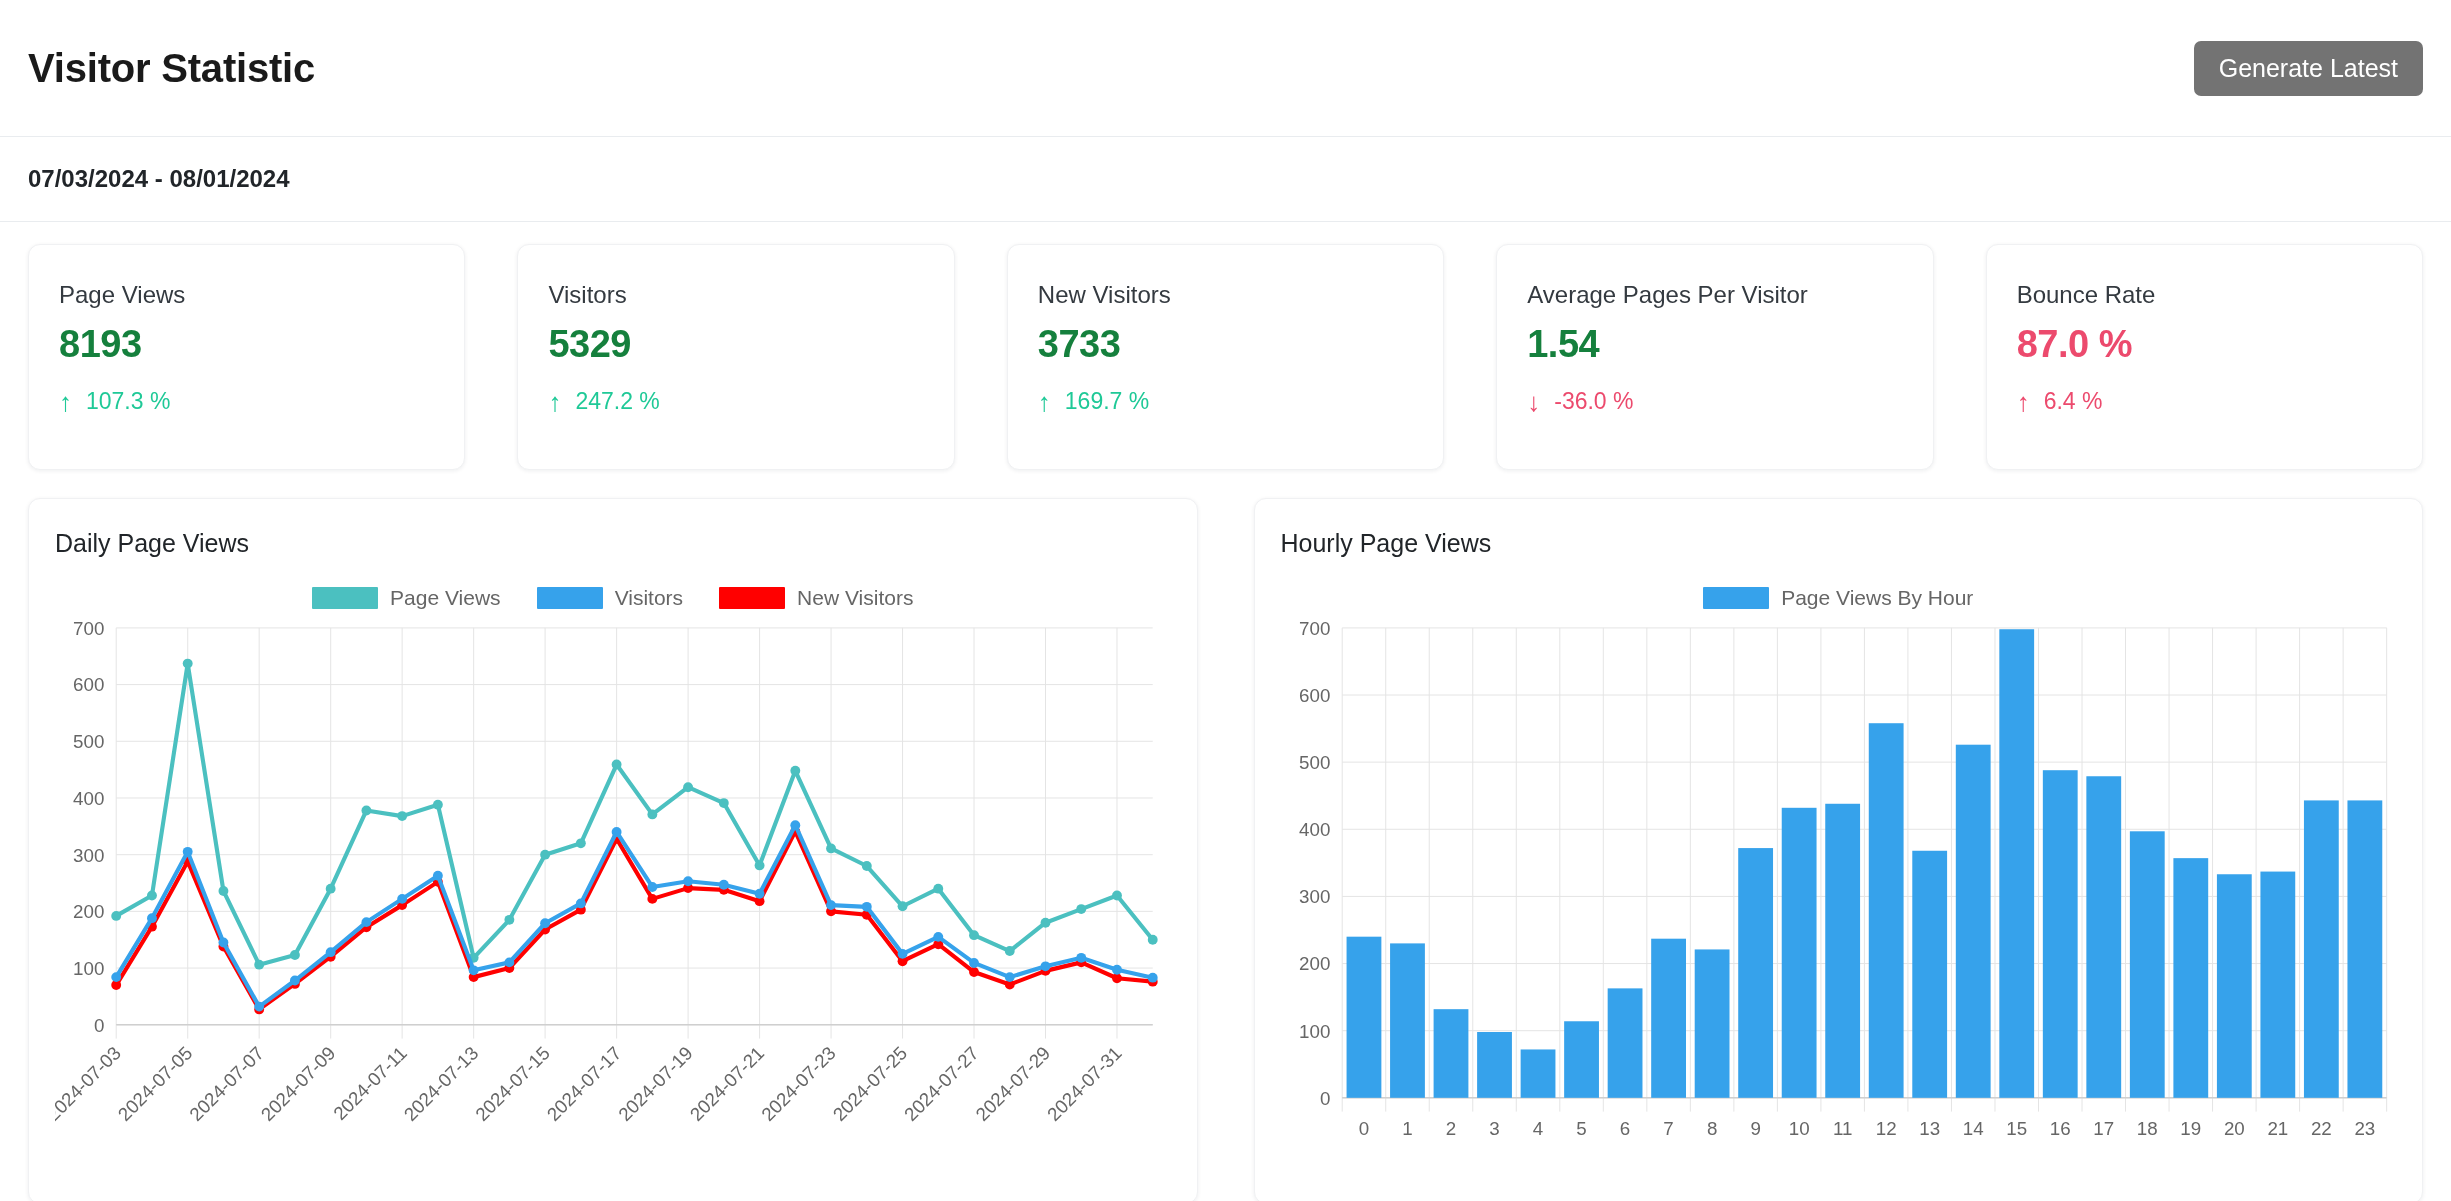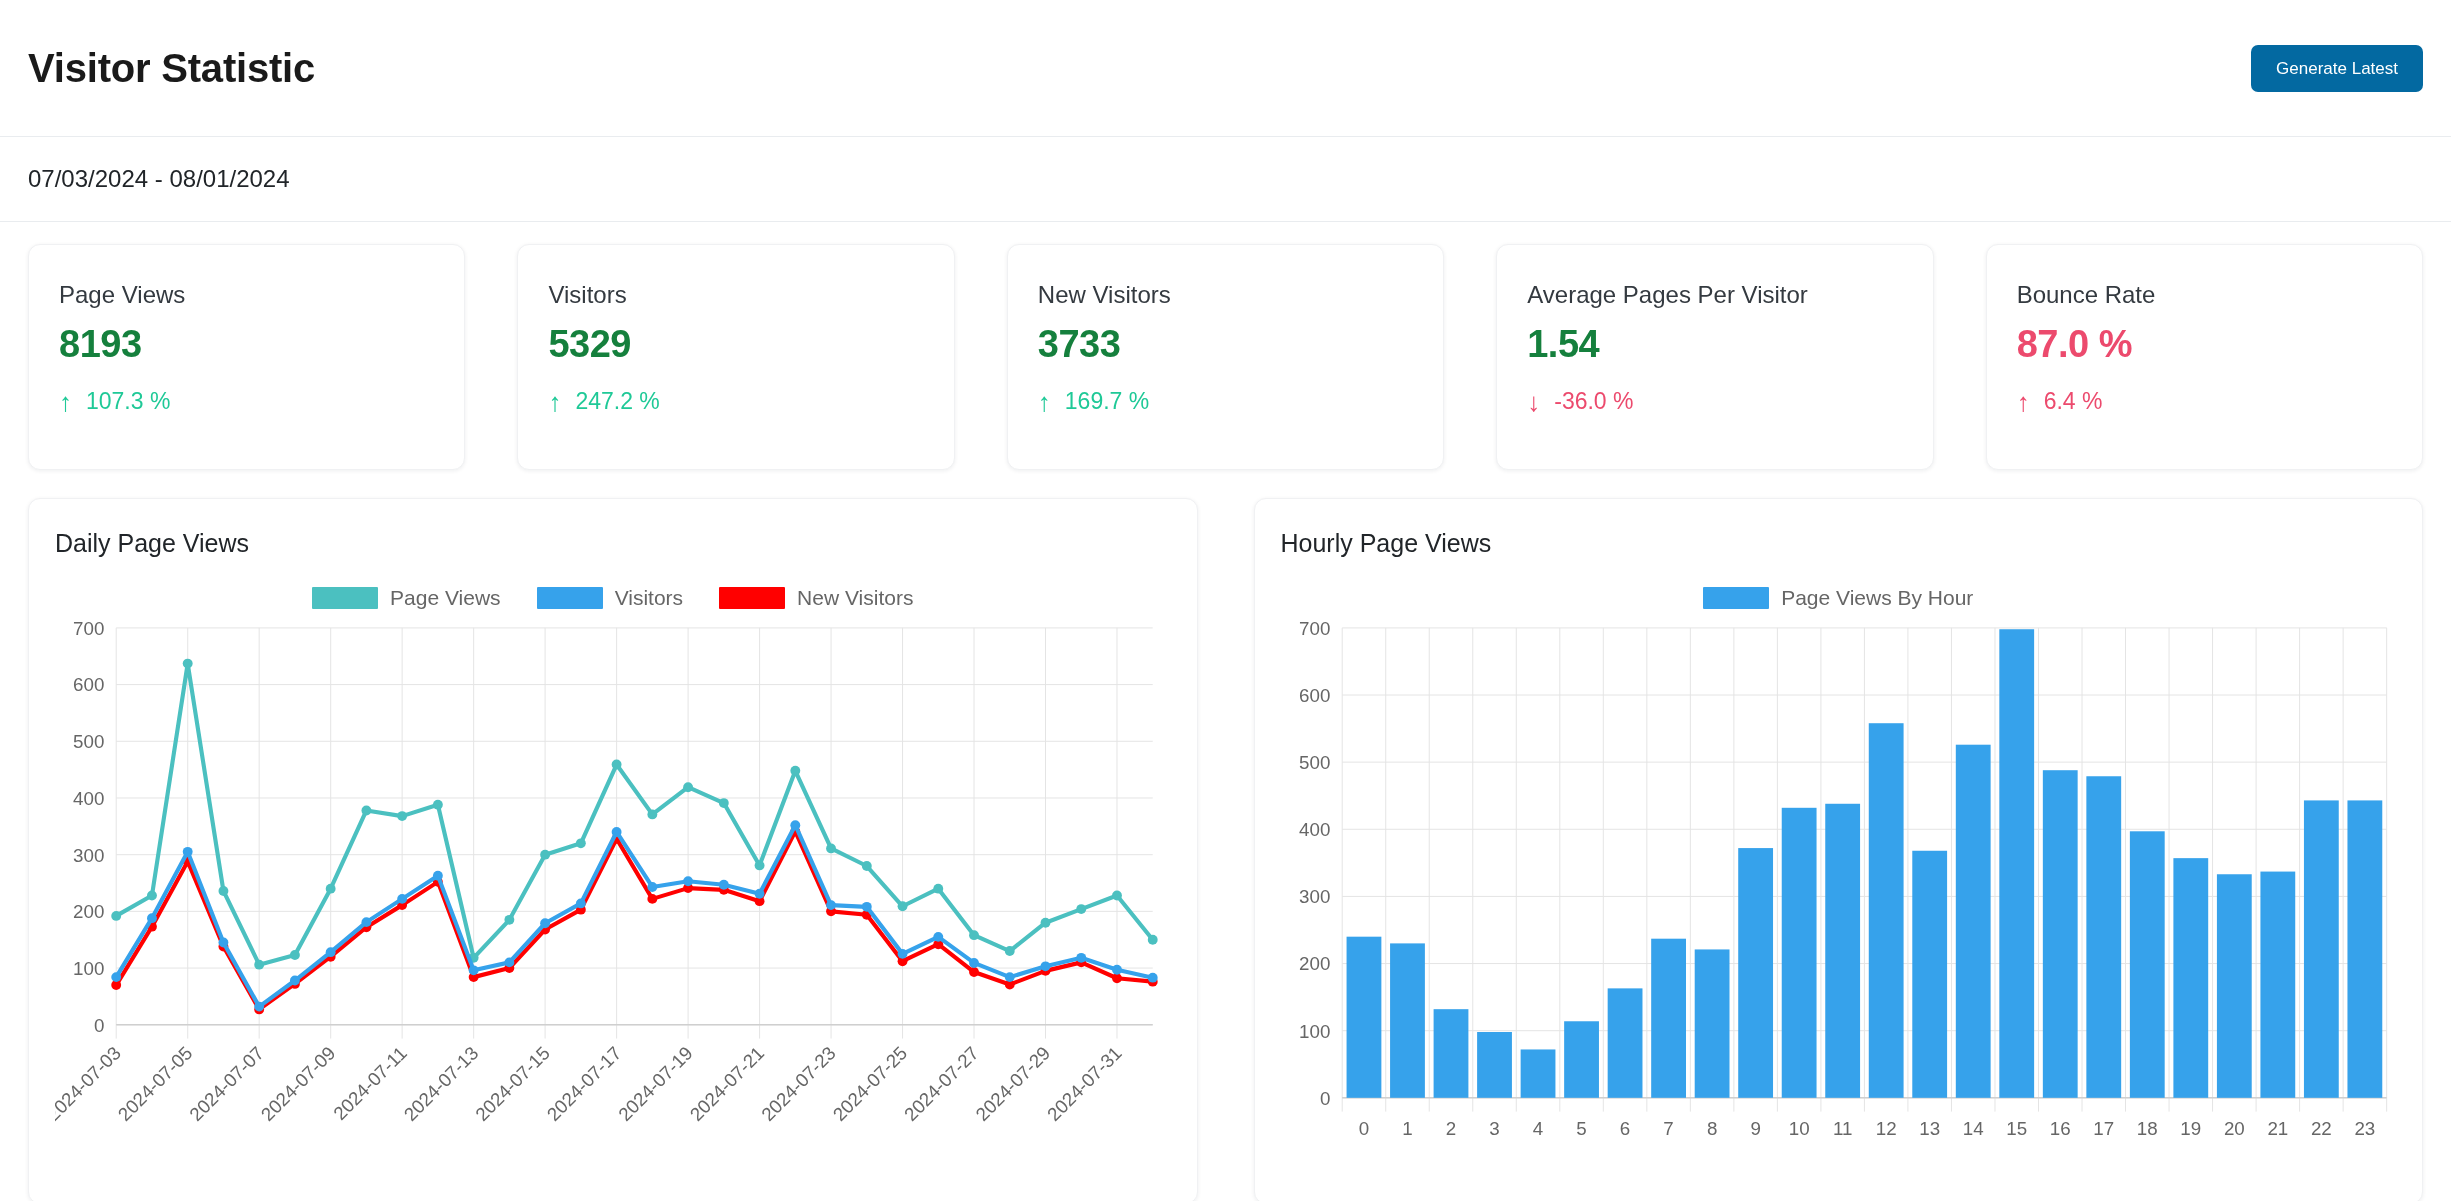--- a/index.html
+++ b/index.html
@@ -20,40 +20,40 @@
     justify-content: space-between;
     border-bottom: 1px solid #e9ecef;
   }
   .page-title {
     font-size: 40px;
     font-weight: 700;
     letter-spacing: -0.2px;
     color: #1a1a1a;
   }
   .generate-btn {
-    background: #0369a1;
+    background: #737373;
     color: #ffffff;
     border: none;
     border-radius: 7px;
-    font-size: 17px;
+    font-size: 25px;
     font-family: "Liberation Sans", sans-serif;
     padding: 15px 25px;
     cursor: pointer;
     line-height: 1;
   }
 
   
   .date-bar {
     height: 85px;
     padding: 0 28px;
     display: flex;
     align-items: center;
     border-bottom: 1px solid #e9ecef;
   }
-  .date-range { font-size: 24px; color: #212529; }
+  .date-range { font-size: 24px; color: #212529; font-weight: bold; }
 
   
   .stats-row {
     display: flex;
     gap: 52px;
     padding: 22px 28px 0 28px;
   }
   .stat-card {
     flex: 1 1 0;
     background: #ffffff;

